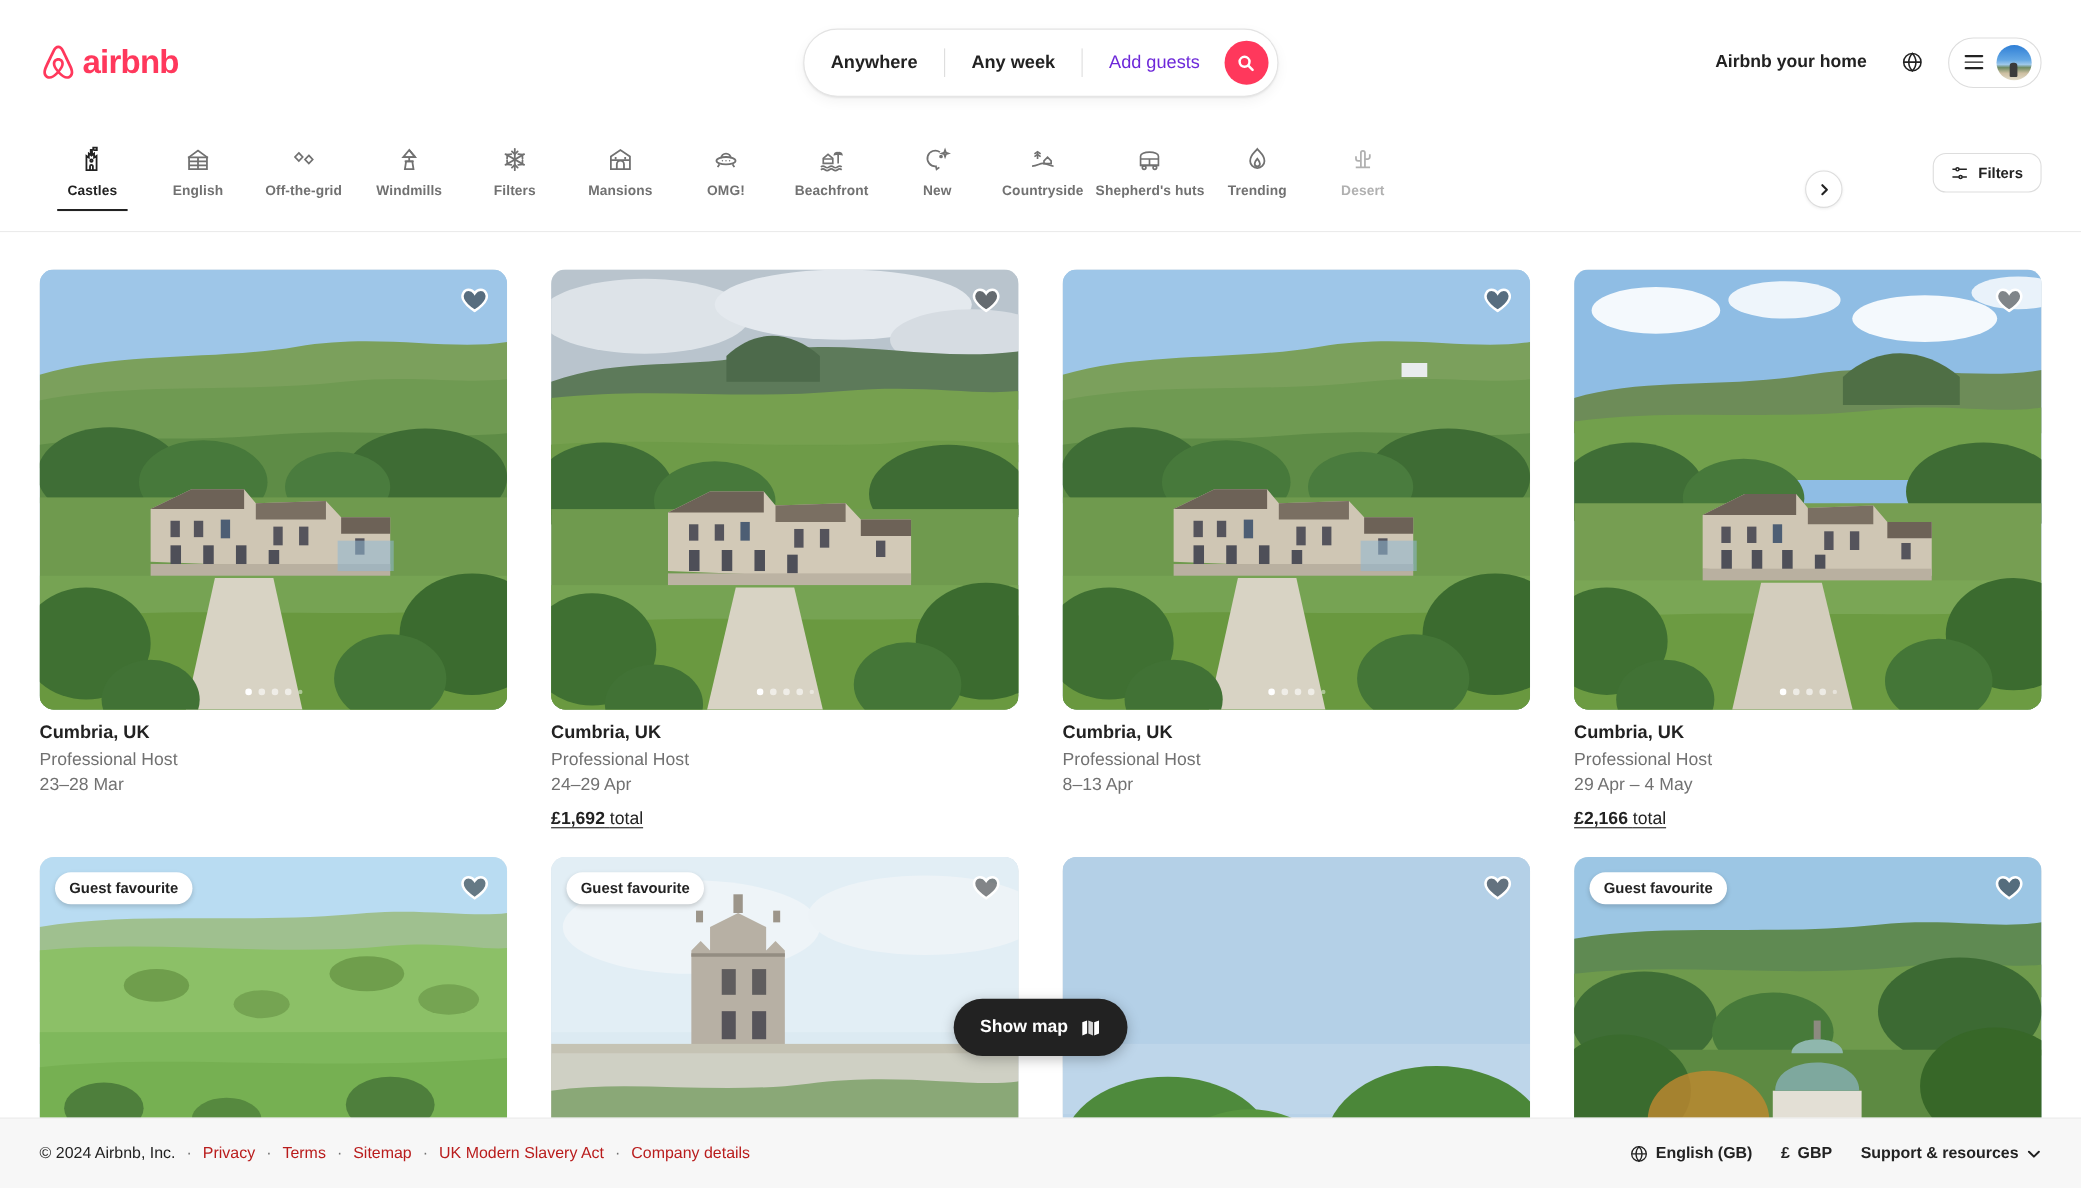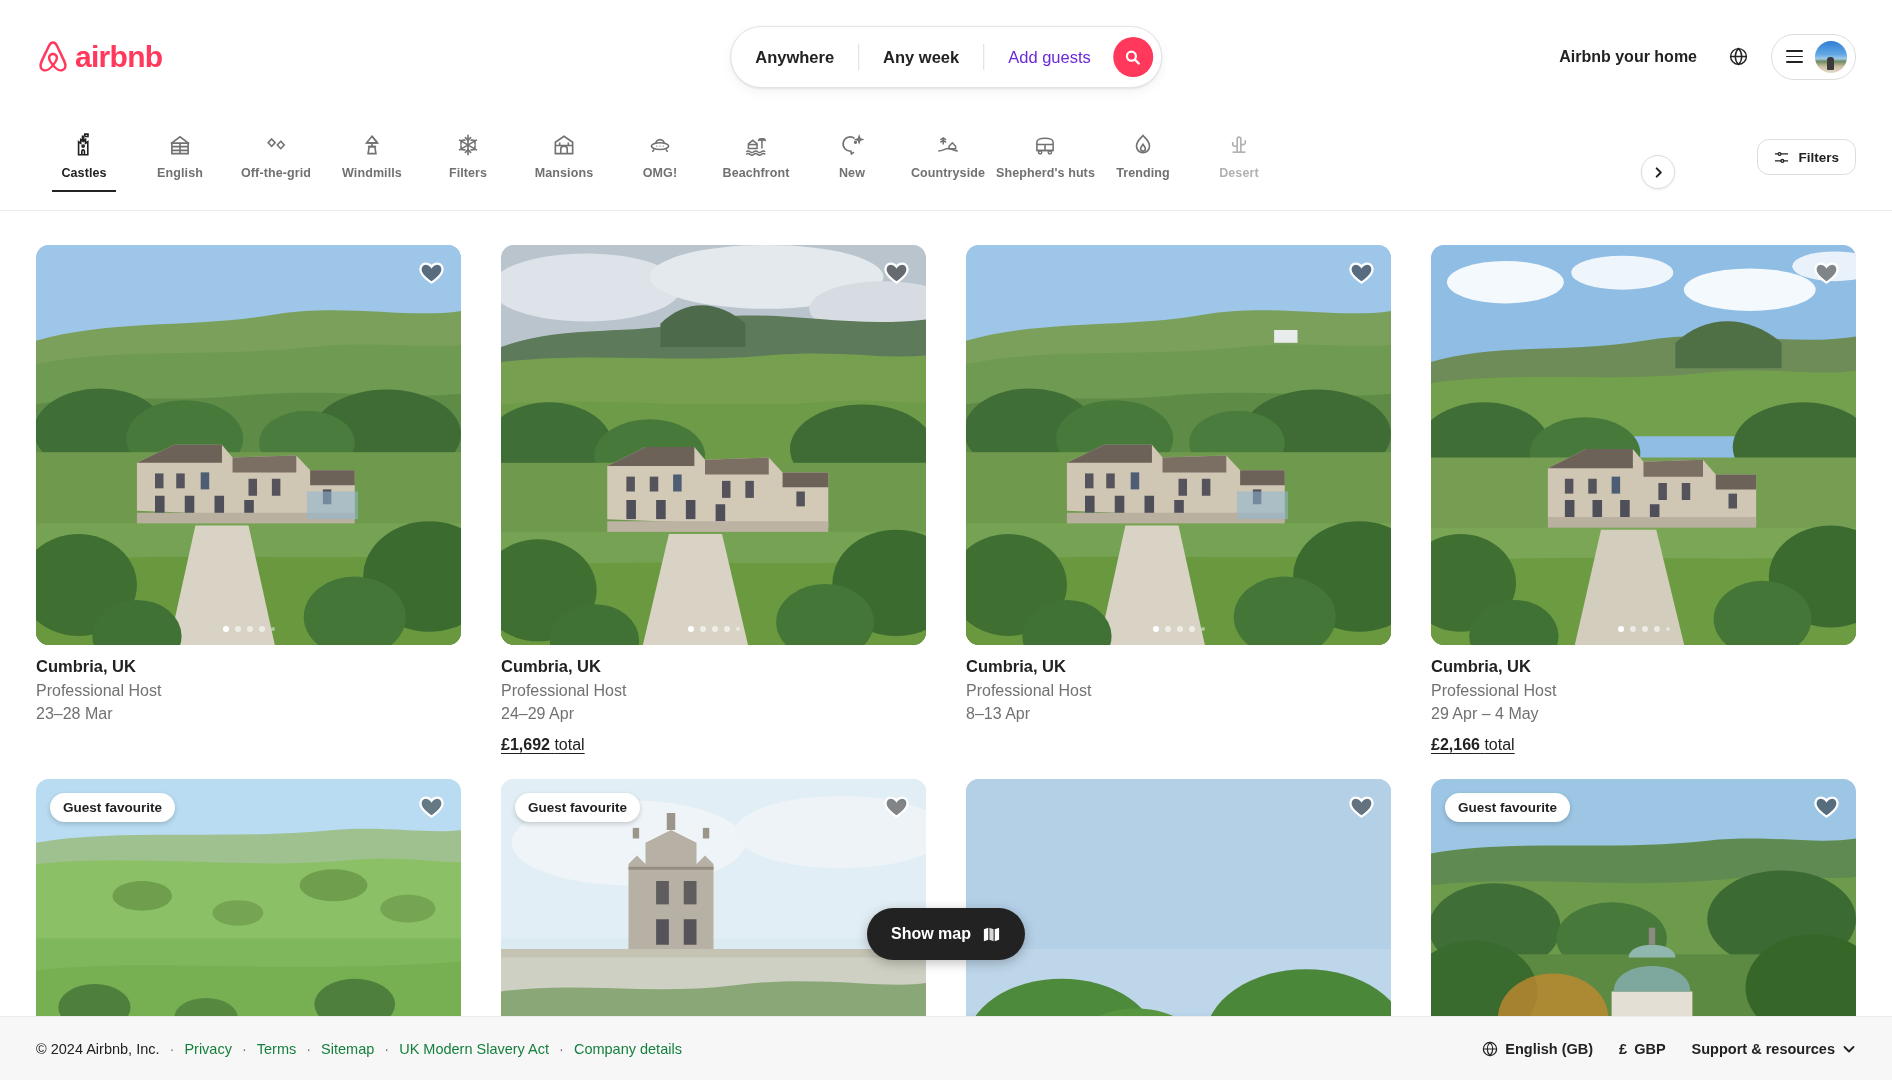--- a/index.html
+++ b/index.html
@@ -176,21 +176,21 @@
   .footer {
     position: absolute; left: 0; bottom: 0; width: 100%;
     height: 64px; background: #f7f7f7;
     border-top: 1px solid #ebebeb;
     display: flex; align-items: center;
     padding: 4px 36px; font-size: 14.5px; color: #222;
     z-index: 30;
   }
   .f-left { display: flex; align-items: center; gap: 10px; flex-wrap: nowrap; }
   .f-left .sep { color: #717171; }
-  .f-left a { color: #15803d; text-decoration: none; cursor: pointer; white-space: nowrap; }
+  .f-left a { color: #b91c1c; text-decoration: none; cursor: pointer; white-space: nowrap; }
   .f-right { margin-left: auto; display: flex; align-items: center; gap: 26px; }
   .f-item { display: flex; align-items: center; gap: 7px; font-weight: 600; cursor: pointer; white-space: nowrap; }
 </style>
 </head>
 <body>
 
 <div class="page">
 
   <div class="header">
 

